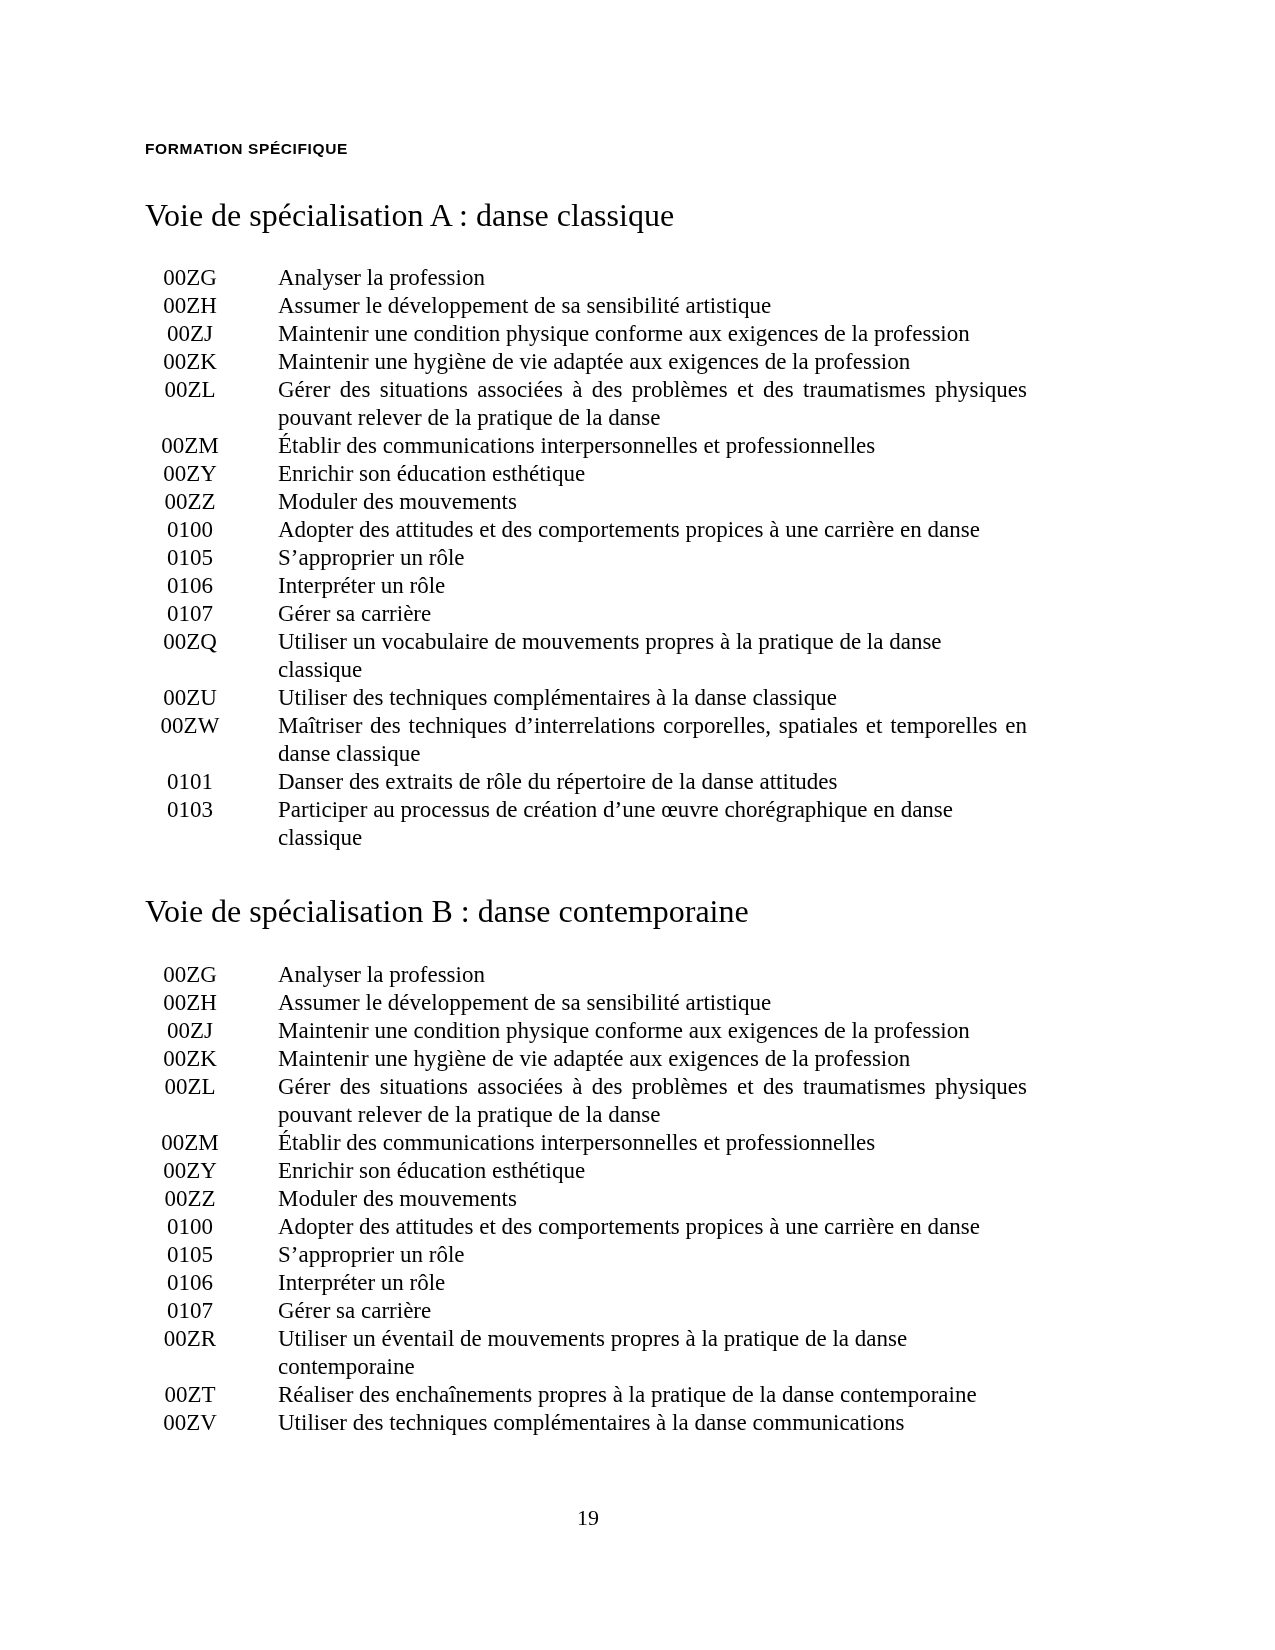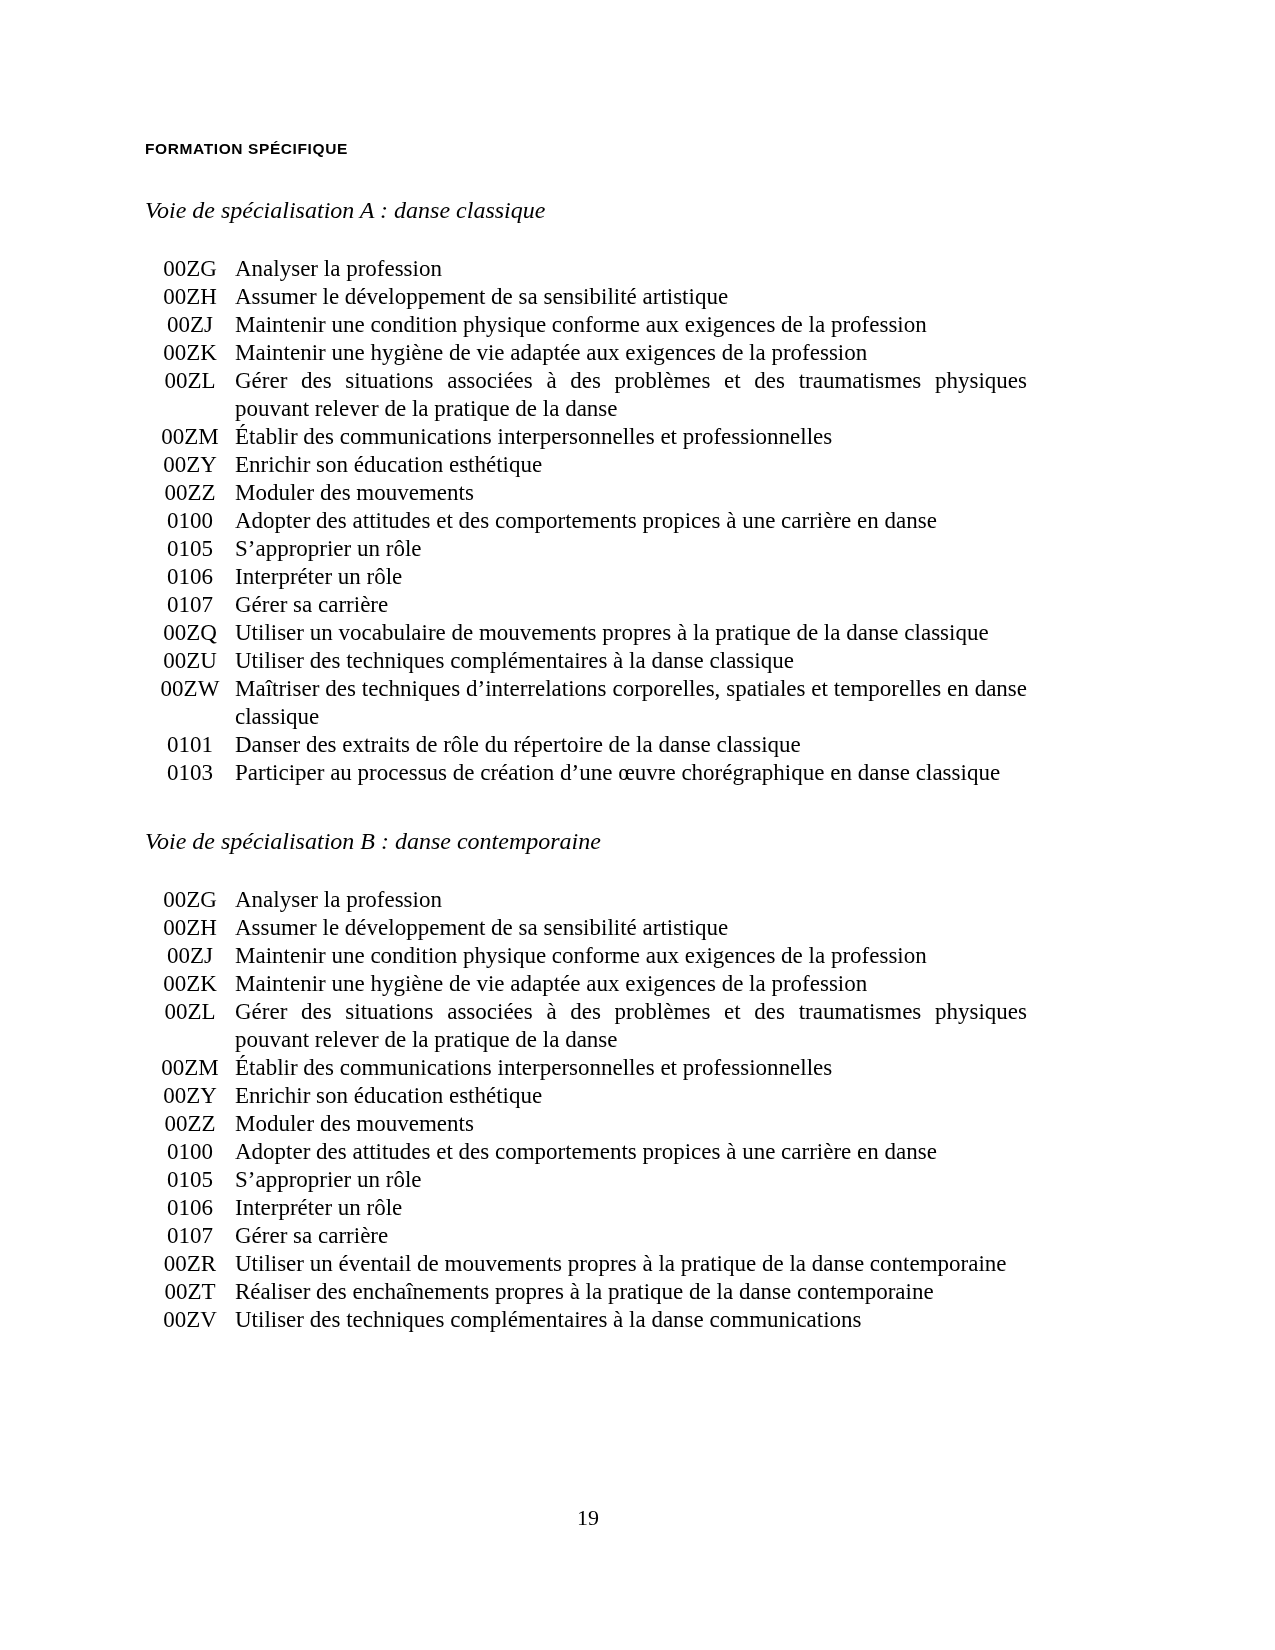--- a/index.html
+++ b/index.html
@@ -25,24 +25,23 @@
     padding: 140px 145px 0 145px;
   }
   .section-title {
     font-family: "Liberation Sans", sans-serif;
     font-weight: bold;
     font-size: 15.5px;
     letter-spacing: 0.6px;
     margin: 0 0 38px 0;
   }
   .pathway-title {
-    font-size: 24px;
+    font-size: 32px;
     margin: 0 0 30px 0;
     line-height: 1.2;
-    font-style: italic;
   }
   .comp-list {
     list-style: none;
     margin: 0;
     padding: 0;
   }
   .comp-row {
     display: flex;
     align-items: flex-start;
     font-size: 23px;
@@ -52,20 +51,21 @@
   .comp-code {
     flex: 0 0 90px;
     white-space: nowrap;
     text-align: center;
   }
   .comp-label {
     flex: 1 1 auto;
     text-align: justify;
     text-justify: inter-word;
     padding-right: 4px;
+    margin-left: 43px;
   }
   .comp-label.nojust {
     text-align: left;
   }
   .block-gap {
     height: 40px;
   }
   .page-number {
     position: absolute;
     left: 0;
@@ -140,21 +140,21 @@
       <li class="comp-row">
         <span class="comp-code">00ZU</span>
         <span class="comp-label nojust">Utiliser des techniques complémentaires à la danse classique</span>
       </li>
       <li class="comp-row">
         <span class="comp-code">00ZW</span>
         <span class="comp-label">Maîtriser des techniques d’interrelations corporelles, spatiales et temporelles en danse classique</span>
       </li>
       <li class="comp-row">
         <span class="comp-code">0101</span>
-        <span class="comp-label nojust">Danser des extraits de rôle du répertoire de la danse classique</span>
+        <span class="comp-label nojust">Danser des extraits de rôle du répertoire de la danse attitudes</span>
       </li>
       <li class="comp-row">
         <span class="comp-code">0103</span>
         <span class="comp-label nojust">Participer au processus de création d’une œuvre chorégraphique en danse classique</span>
       </li>
     </ul>
   </div>
 
   <div class="block-gap"></div>
 

